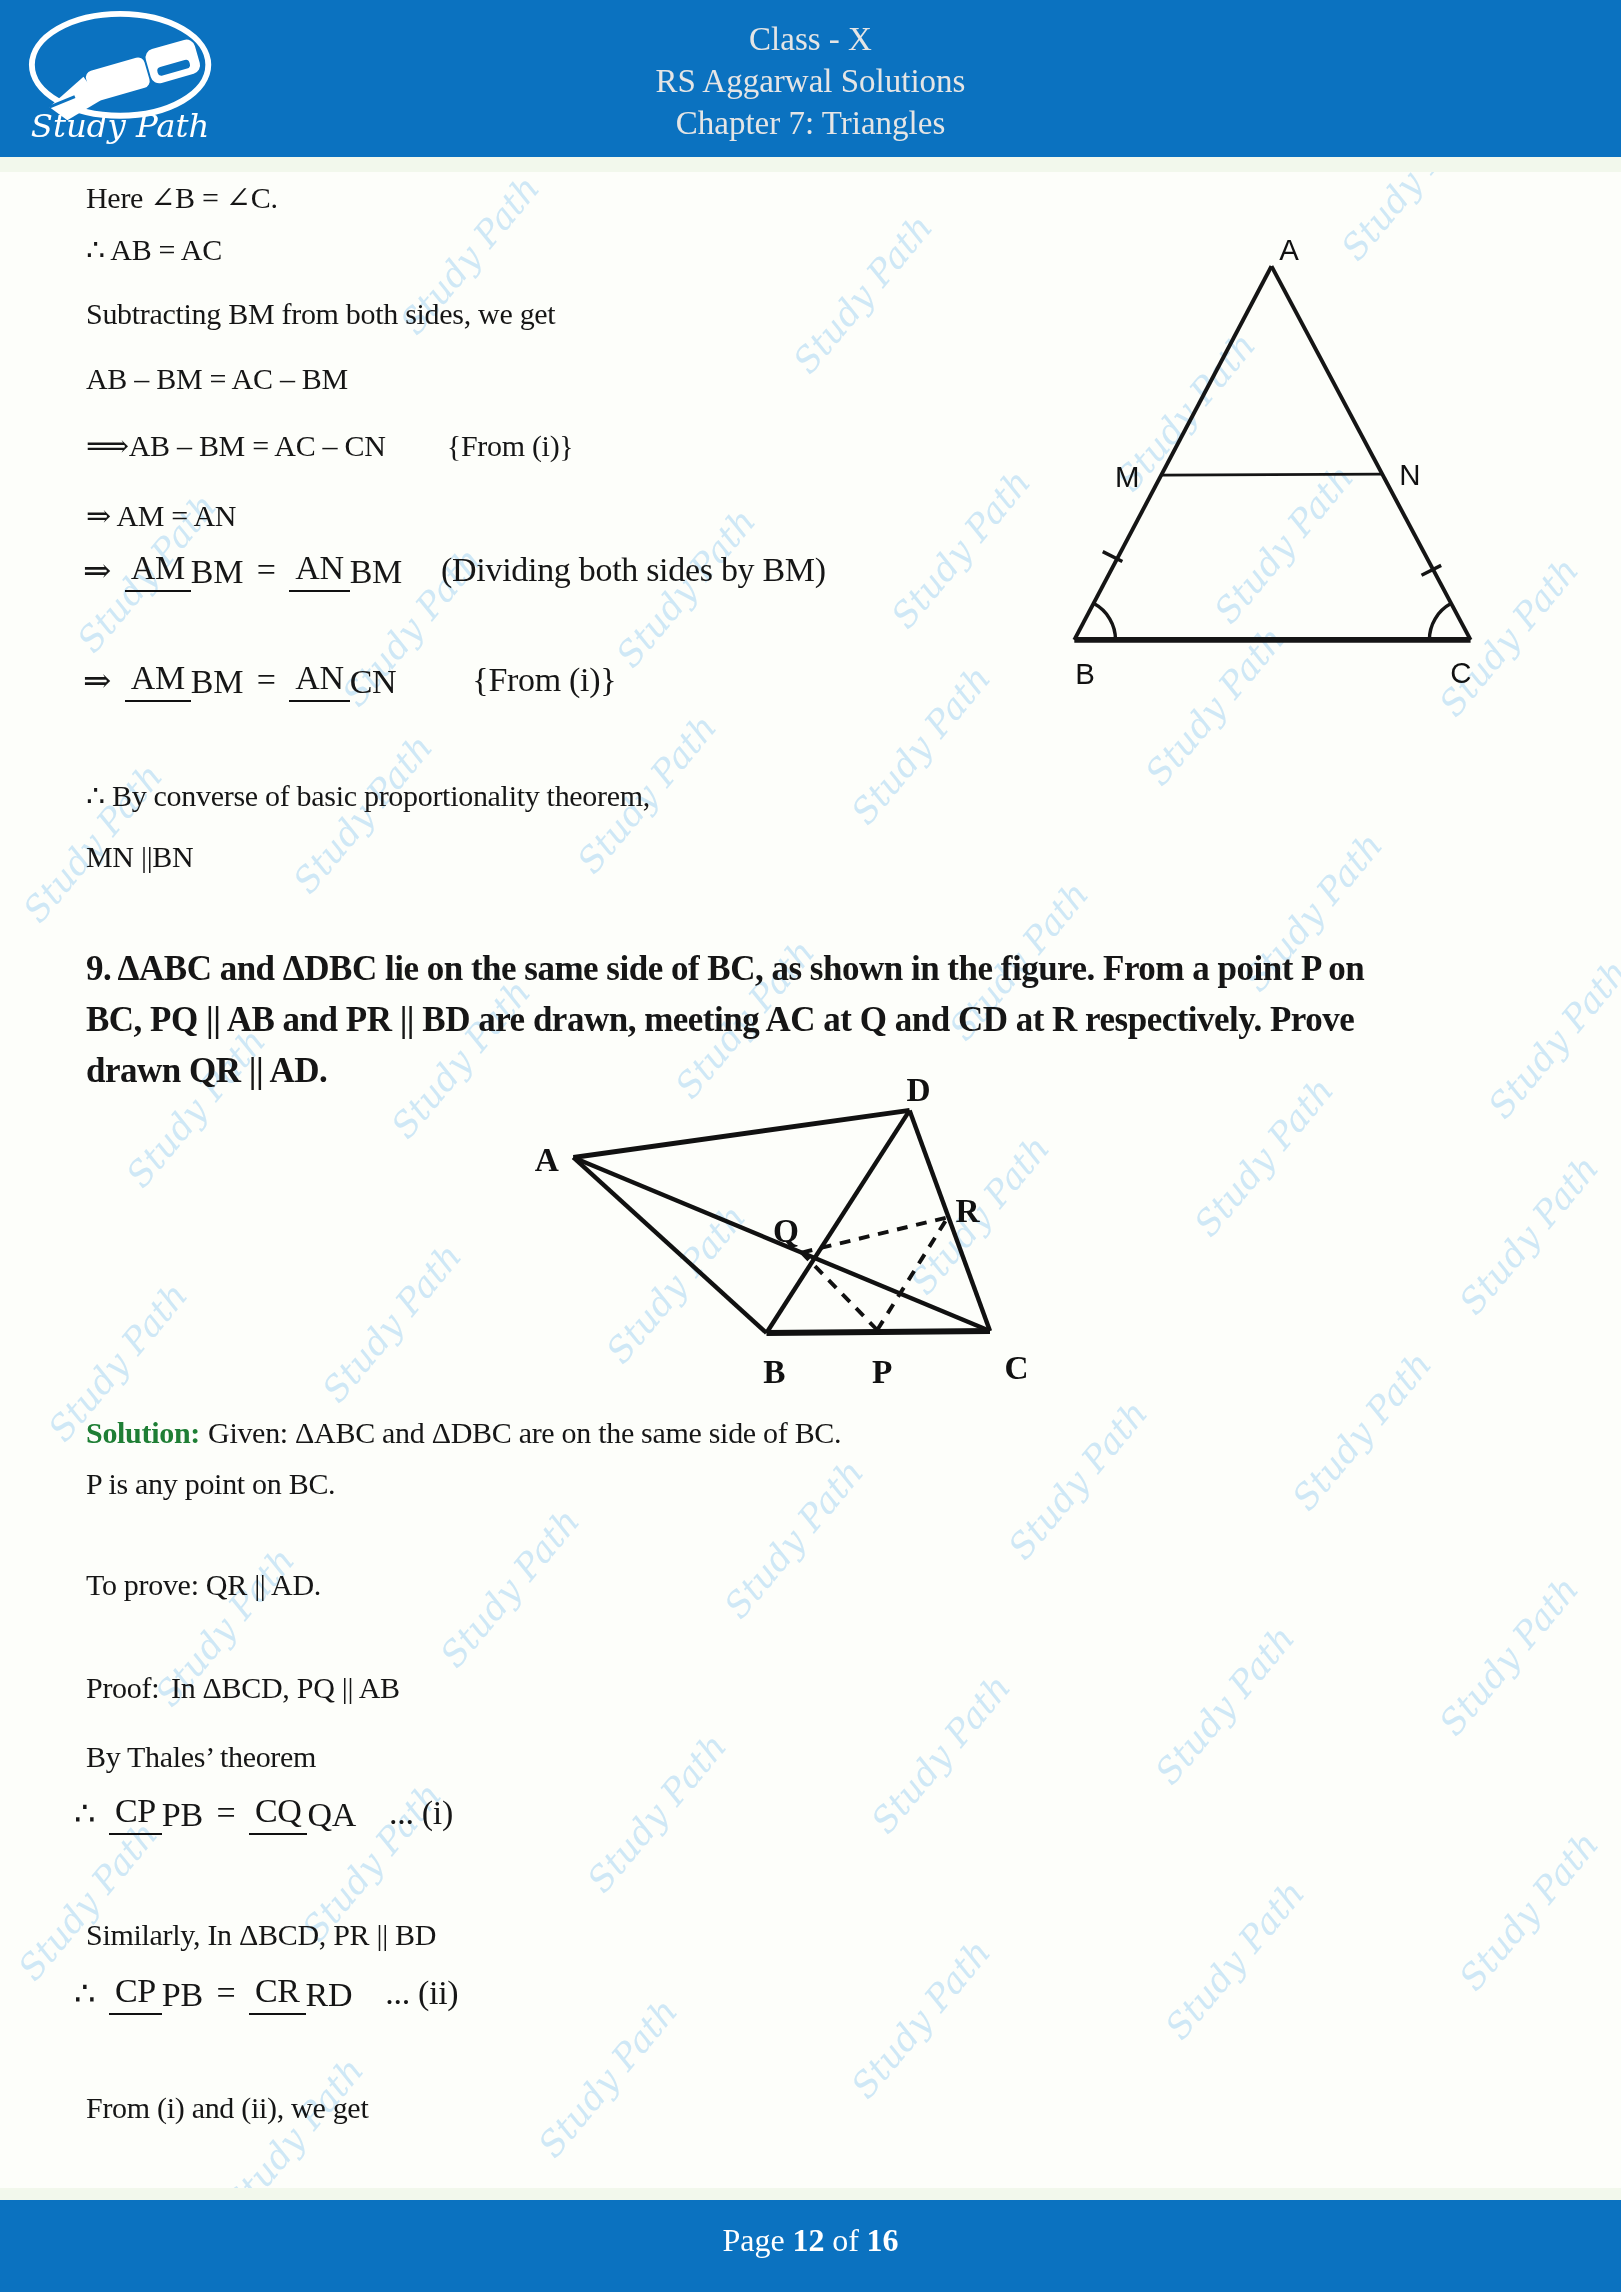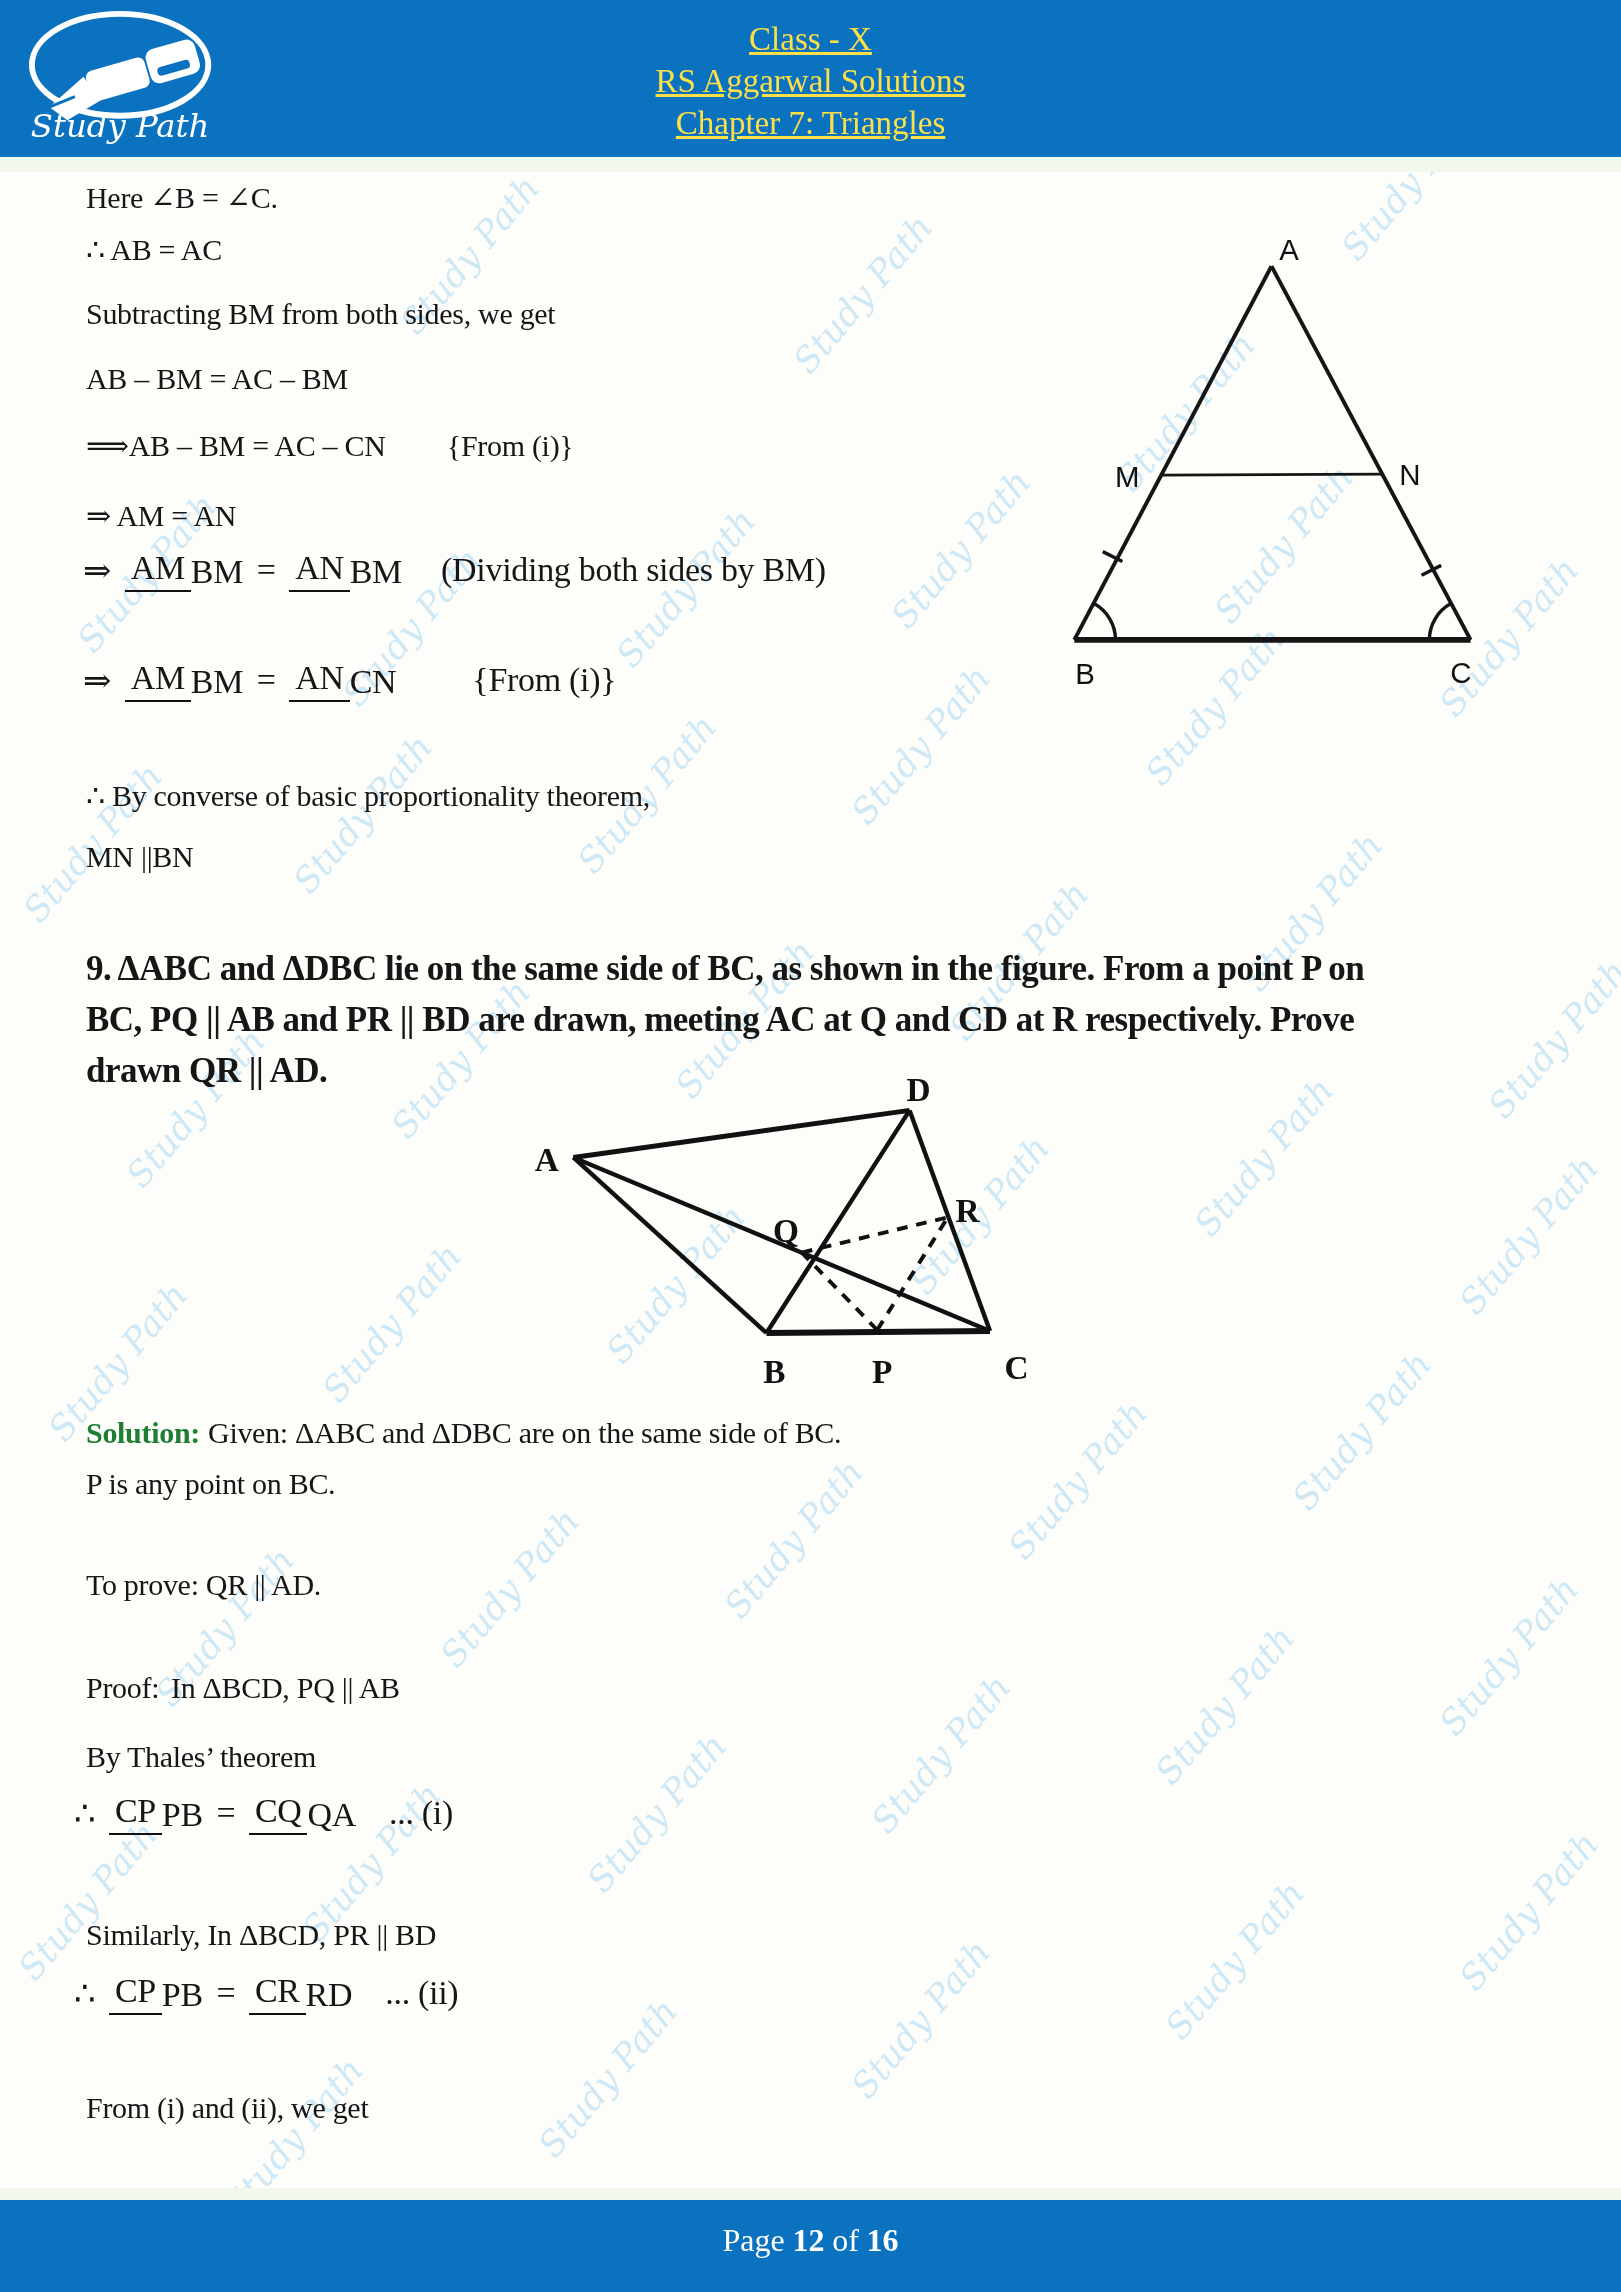--- a/index.html
+++ b/index.html
@@ -35,21 +35,21 @@
     position:absolute;left:0;top:0;width:1621px;height:157px;
     background:var(--blue);
   }
   .topbar-strip{
     position:absolute;left:0;top:157px;width:1621px;height:14.7px;
     background:#f2f8ec;
   }
   .logo{position:absolute;left:13.7px;top:5.9px;width:220px;height:147px;}
   .titles{
     position:absolute;left:0;top:17.6px;width:1621px;
-    text-align:center;color:#fde047;text-decoration:underline;
+    text-align:center;color:#e5e5e5;
   }
   .titles div{font-size:33px;line-height:42px;}
   
   .tline{position:absolute;left:86px;font-size:30px;line-height:43px;letter-spacing:-0.3px;white-space:nowrap;}
   .bold{font-weight:400;}
   .green{color:var(--green);font-weight:700;}
   .qblock{
     position:absolute;left:86px;top:943px;width:1490px;
     font-size:35px;line-height:51px;font-weight:700;letter-spacing:-0.5px;
   }

